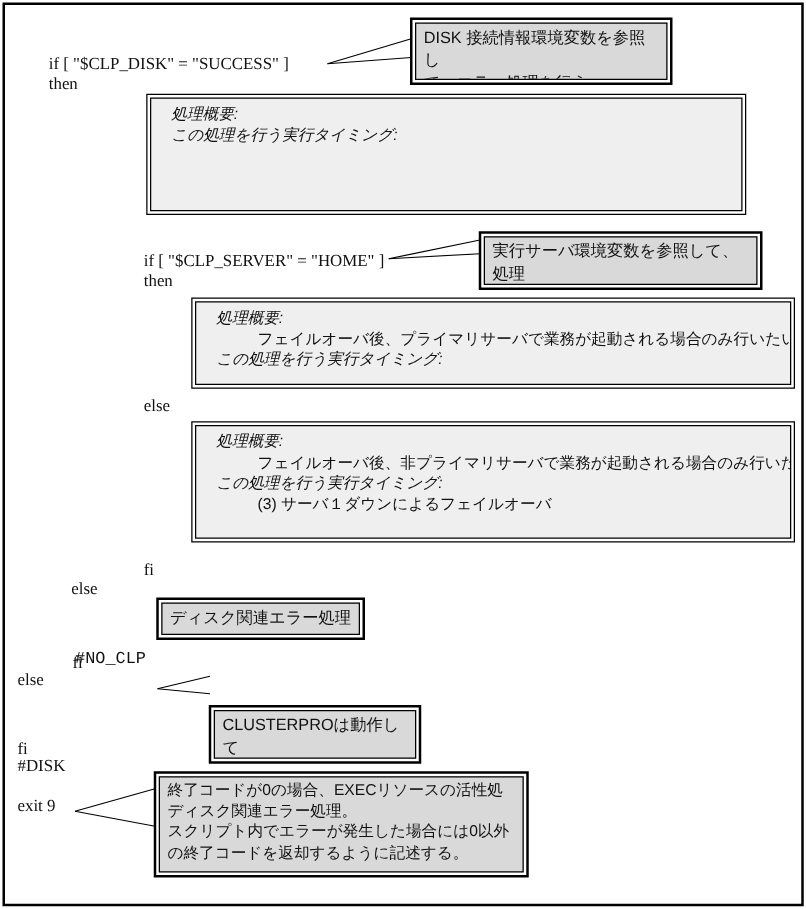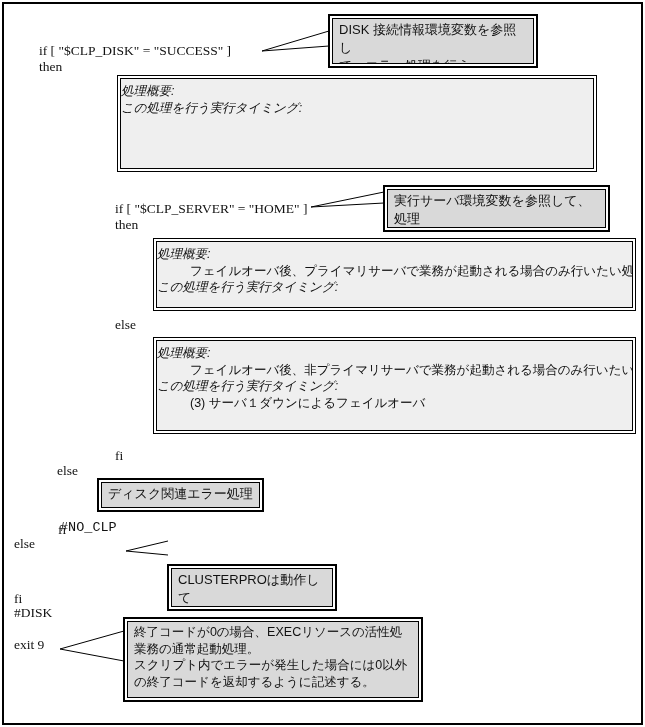--- a/index.html
+++ b/index.html
@@ -10,21 +10,21 @@
   .frame{position:absolute;left:2px;top:2px;right:2px;bottom:2px;border:2px solid #000;}
   
   .code{
     position:absolute;font-family:"Liberation Serif",serif;
     font-size:13.5px;line-height:15px;color:#111;white-space:pre;
   }
   
   .dbox{position:absolute;border:1px solid #000;background:#fff;}
   .dbox .in{
     position:absolute;left:2px;top:2px;right:2px;bottom:2px;
-    border:1px solid #000;background:#efefef;padding:4px 8px 0 0;overflow:hidden;
+    border:1px solid #000;background:#efefef;padding:4px 8px 0 16px;overflow:hidden;
   }
   .bline{font-size:12.5px;line-height:16.5px;color:#111;white-space:pre;}
   .bline.it{font-style:italic;}
   .bline.ind{padding-left:33px;}
   
   .callout{position:absolute;border:2px solid #000;background:#fff;}
   .callout .in{
     position:absolute;left:2px;top:2px;right:2px;bottom:2px;
     border:1px solid #000;background:#d9d9d9;padding:2px 6px;overflow:hidden;
   }
@@ -69,21 +69,21 @@
 
   <div class="dbox" style="left:153px;top:337px;width:481px;height:95px;">
     <div class="in">
       <div class="bline it">処理概要:</div>
       <div class="bline ind">フェイルオーバ後、非プライマリサーバで業務が起動される場合のみ行いたい処理</div>
       <div class="bline it">この処理を行う実行タイミング:</div>
       <div class="bline ind">(3) サーバ１ダウンによるフェイルオーバ</div>
     </div>
   </div>
 
-  <div class="callout" style="left:97px;top:478px;width:163px;height:30px;">
+  <div class="callout" style="left:125px;top:478px;width:163px;height:30px;">
     <div class="in">
       <div class="ctext">ディスク関連エラー処理</div>
     </div>
   </div>
 
   <div class="callout" style="left:328px;top:14px;width:206px;height:50px;">
     <div class="in">
       <div class="ctext">DISK 接続情報環境変数を参照し
 て、エラー処理を行う。</div>
     </div>
@@ -99,21 +99,21 @@
   <div class="callout" style="left:167px;top:564px;width:166px;height:43px;text-decoration:underline;">
     <div class="in">
       <div class="ctext">CLUSTERPROは動作して
 いない</div>
     </div>
   </div>
 
   <div class="callout" style="left:123px;top:617px;width:296px;height:81px;">
     <div class="in">
       <div class="ctext small">終了コードが0の場合、EXECリソースの活性処
-業務の通常起動処理。
+ディスク関連エラー処理。
 スクリプト内でエラーが発生した場合には0以外
 の終了コードを返却するように記述する。</div>
     </div>
   </div>
 
   <svg id="pointers" width="645" height="727" viewBox="0 0 645 727">
     <g stroke="#000" stroke-width="1" fill="none">
       <line x1="262" y1="51" x2="329" y2="31"></line>
       <line x1="262" y1="51" x2="329" y2="46"></line>
       <line x1="311" y1="207" x2="384" y2="192"></line>

